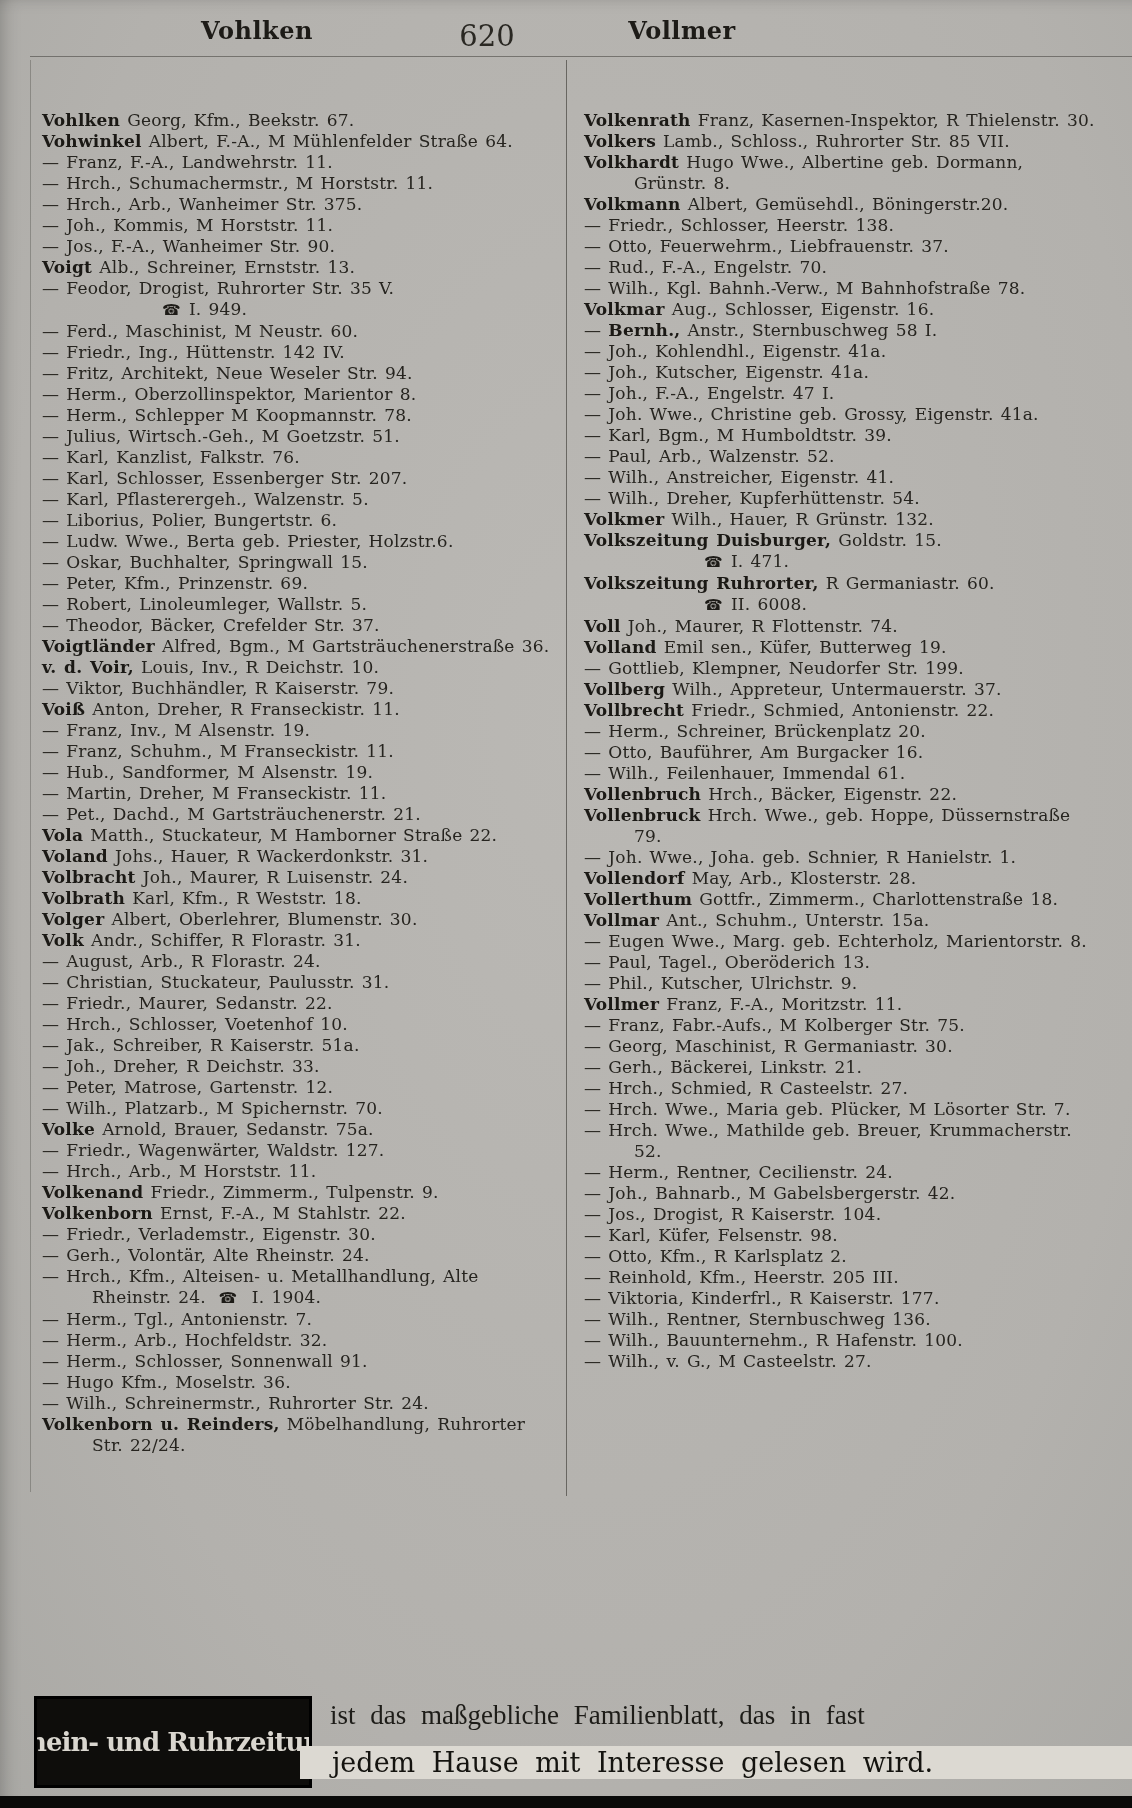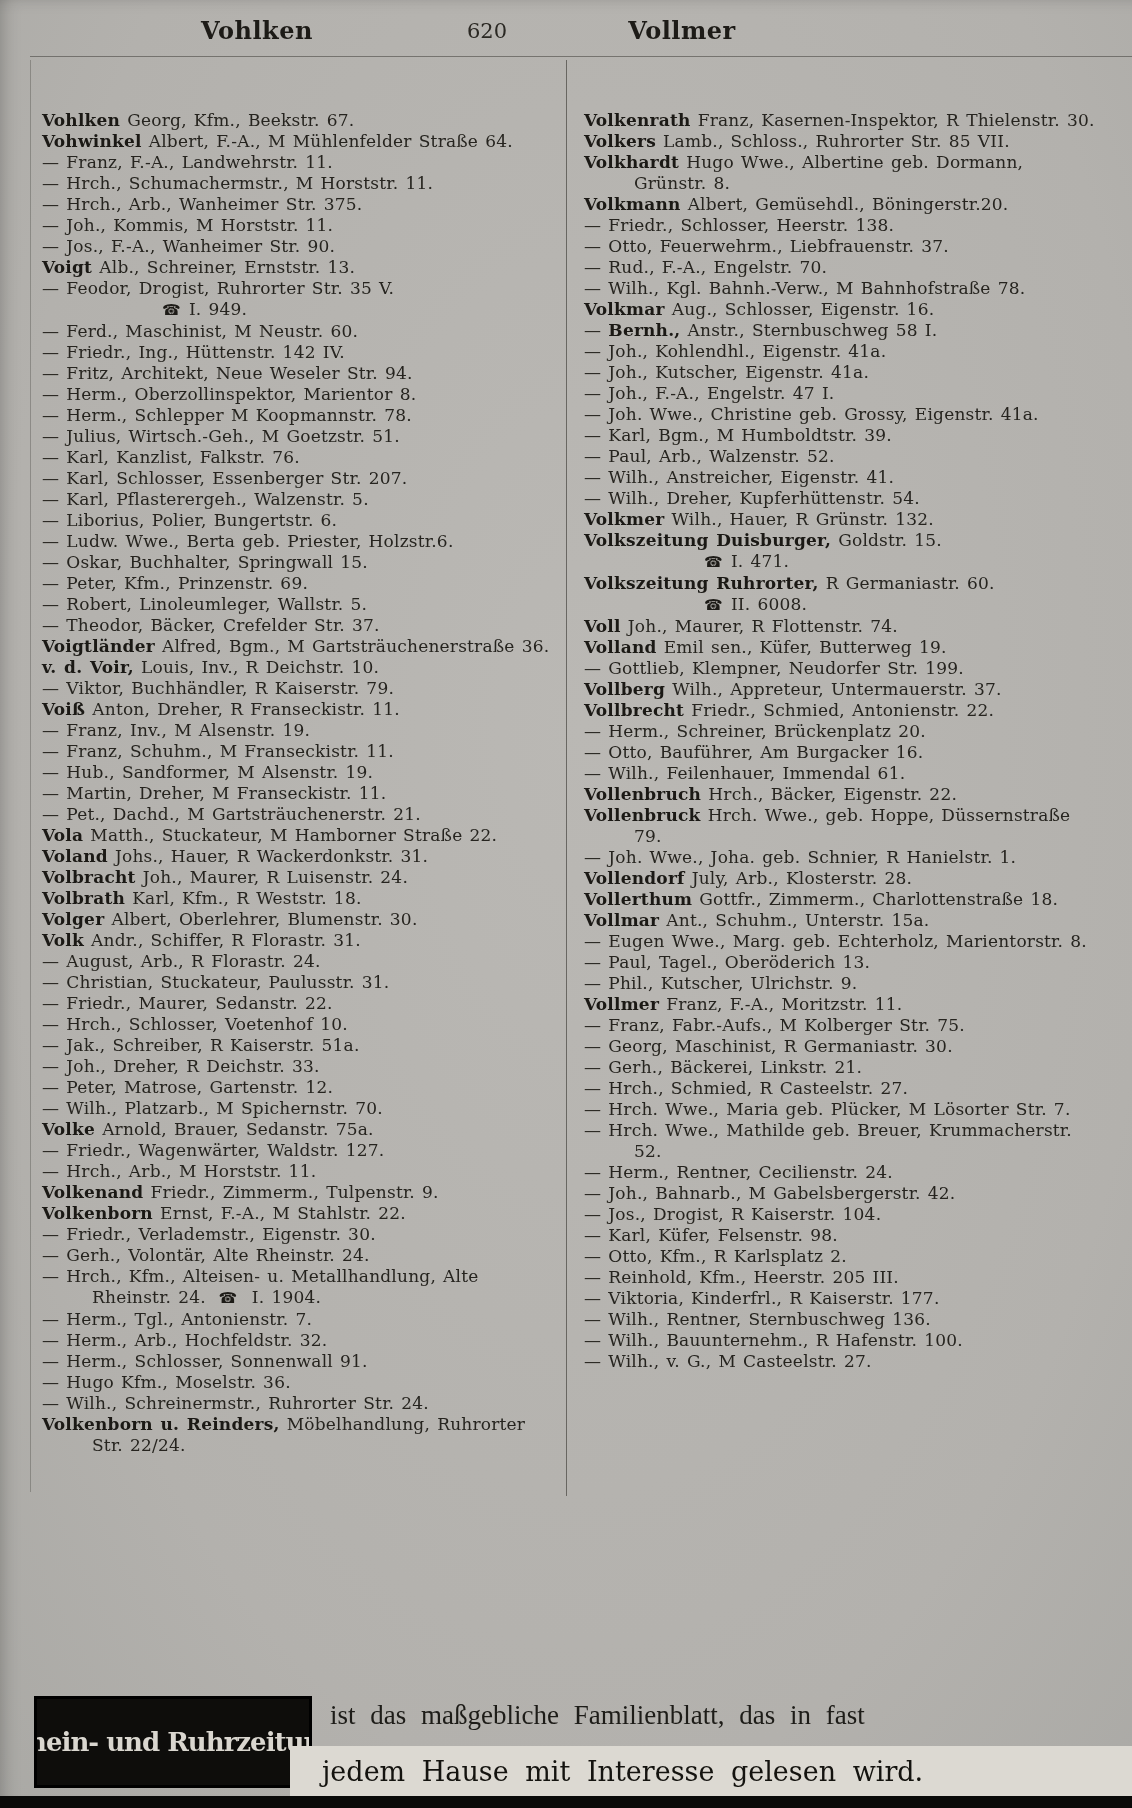--- a/index.html
+++ b/index.html
@@ -17,21 +17,21 @@
   }
   
   .h-left,.h-right{
     position:absolute;top:16px;width:220px;text-align:center;
     font-weight:bold;font-size:24px;letter-spacing:.5px;color:#1d1b17;
   }
   .h-left{left:147px;}
   .h-right{left:572px;}
   .h-num{
     position:absolute;top:19px;left:437px;width:100px;text-align:center;
-    font-size:21px;color:#2a2823;
+    font-size:29px;color:#2a2823;
   }
   .header-rule{position:absolute;left:30px;right:18px;top:56px;height:1px;background:rgba(40,38,33,.45);}
   .left-rule{position:absolute;left:30px;top:60px;height:1432px;width:1px;background:rgba(40,38,33,.28);}
   .col-divider{position:absolute;left:566px;top:60px;height:1436px;width:1px;background:rgba(40,38,33,.55);}
   
   .col{position:absolute;top:62px;margin-top:48px;}
   #col-left{left:42px;width:508px;}
   #col-right{left:584px;width:516px;}
   .entry{
     font-size:17px;line-height:21px;letter-spacing:.2px;word-spacing:1.5px;
@@ -48,21 +48,21 @@
     position:absolute;left:34px;top:4px;width:278px;height:92px;
     background:#0e0d0b;border:3px solid #000;box-sizing:border-box;
     color:#d9d6cf;display:flex;align-items:center;justify-content:center;
     font-weight:bold;font-size:26px;letter-spacing:-1px;white-space:nowrap;overflow:hidden;
   }
   .ad-line1{
     position:absolute;left:330px;top:8px;right:10px;
     font-size:27px;word-spacing:8px;color:#1d1c18;white-space:nowrap;font-family:Liberation Serif, serif;
   }
   .ad-strip{
-    position:absolute;left:290px;top:54px;right:0;height:50px;
+    position:absolute;left:300px;top:54px;right:0;height:33px;
     background:#dcd9d2;display:flex;align-items:center;
   }
   .ad-line2{
     padding-left:32px;font-size:27px;word-spacing:8px;color:#14130f;white-space:nowrap;
   }
   .bottom-bar{position:absolute;left:0;top:1796px;width:1132px;height:12px;background:#0a0a09;}
 </style>
 </head>
 <body>
 
@@ -164,21 +164,21 @@
       <div class="entry"><span class="b">Volland</span><span> Emil sen., Küfer, Butterweg 19.</span></div>
       <div class="entry"><span class="dash">— </span><span>Gottlieb, Klempner, Neudorfer Str. 199.</span></div>
       <div class="entry"><span class="b">Vollberg</span><span> Wilh., Appreteur, Untermauerstr. 37.</span></div>
       <div class="entry"><span class="b">Vollbrecht</span><span> Friedr., Schmied, Antonienstr. 22.</span></div>
       <div class="entry"><span class="dash">— </span><span>Herm., Schreiner, Brückenplatz 20.</span></div>
       <div class="entry"><span class="dash">— </span><span>Otto, Bauführer, Am Burgacker 16.</span></div>
       <div class="entry"><span class="dash">— </span><span>Wilh., Feilenhauer, Immendal 61.</span></div>
       <div class="entry"><span class="b">Vollenbruch</span><span> Hrch., Bäcker, Eigenstr. 22.</span></div>
       <div class="entry"><span class="b">Vollenbruck</span><span> Hrch. Wwe., geb. Hoppe, Düssernstraße 79.</span></div>
       <div class="entry"><span class="dash">— </span><span>Joh. Wwe., Joha. geb. Schnier, R Hanielstr. 1.</span></div>
-      <div class="entry"><span class="b">Vollendorf</span><span> July, Arb., Klosterstr. 28.</span></div>
+      <div class="entry"><span class="b">Vollendorf</span><span> May, Arb., Klosterstr. 28.</span></div>
       <div class="entry"><span class="b">Vollerthum</span><span> Gottfr., Zimmerm., Charlottenstraße 18.</span></div>
       <div class="entry"><span class="b">Vollmar</span><span> Ant., Schuhm., Unterstr. 15a.</span></div>
       <div class="entry"><span class="dash">— </span><span>Eugen Wwe., Marg. geb. Echterholz, Marientorstr. 8.</span></div>
       <div class="entry"><span class="dash">— </span><span>Paul, Tagel., Oberöderich 13.</span></div>
       <div class="entry"><span class="dash">— </span><span>Phil., Kutscher, Ulrichstr. 9.</span></div>
       <div class="entry"><span class="b">Vollmer</span><span> Franz, F.-A., Moritzstr. 11.</span></div>
       <div class="entry"><span class="dash">— </span><span>Franz, Fabr.-Aufs., M Kolberger Str. 75.</span></div>
       <div class="entry"><span class="dash">— </span><span>Georg, Maschinist, R Germaniastr. 30.</span></div>
       <div class="entry"><span class="dash">— </span><span>Gerh., Bäckerei, Linkstr. 21.</span></div>
       <div class="entry"><span class="dash">— </span><span>Hrch., Schmied, R Casteelstr. 27.</span></div>

